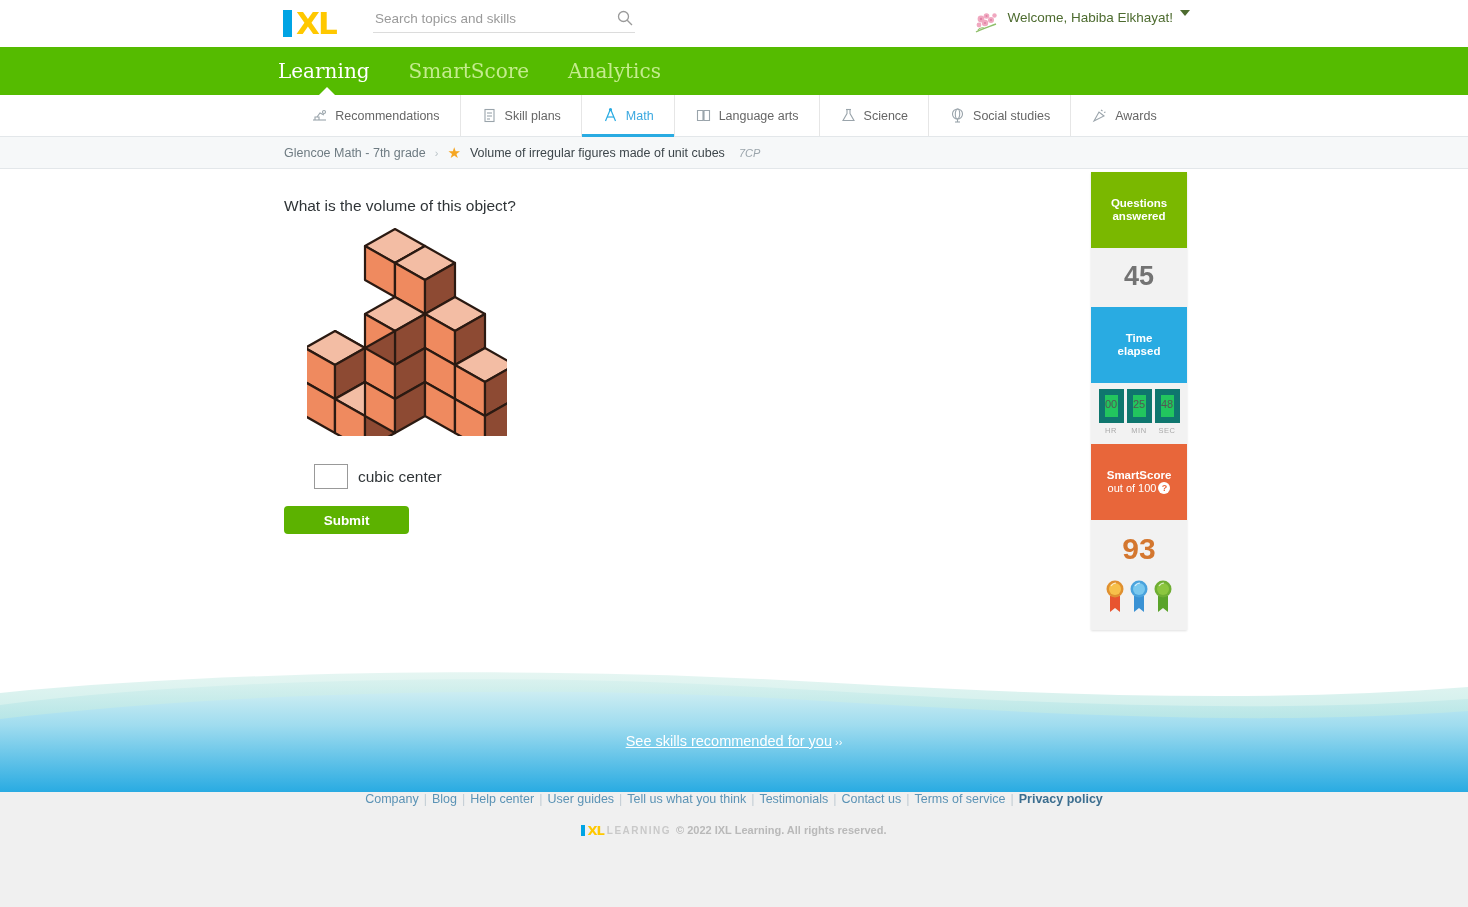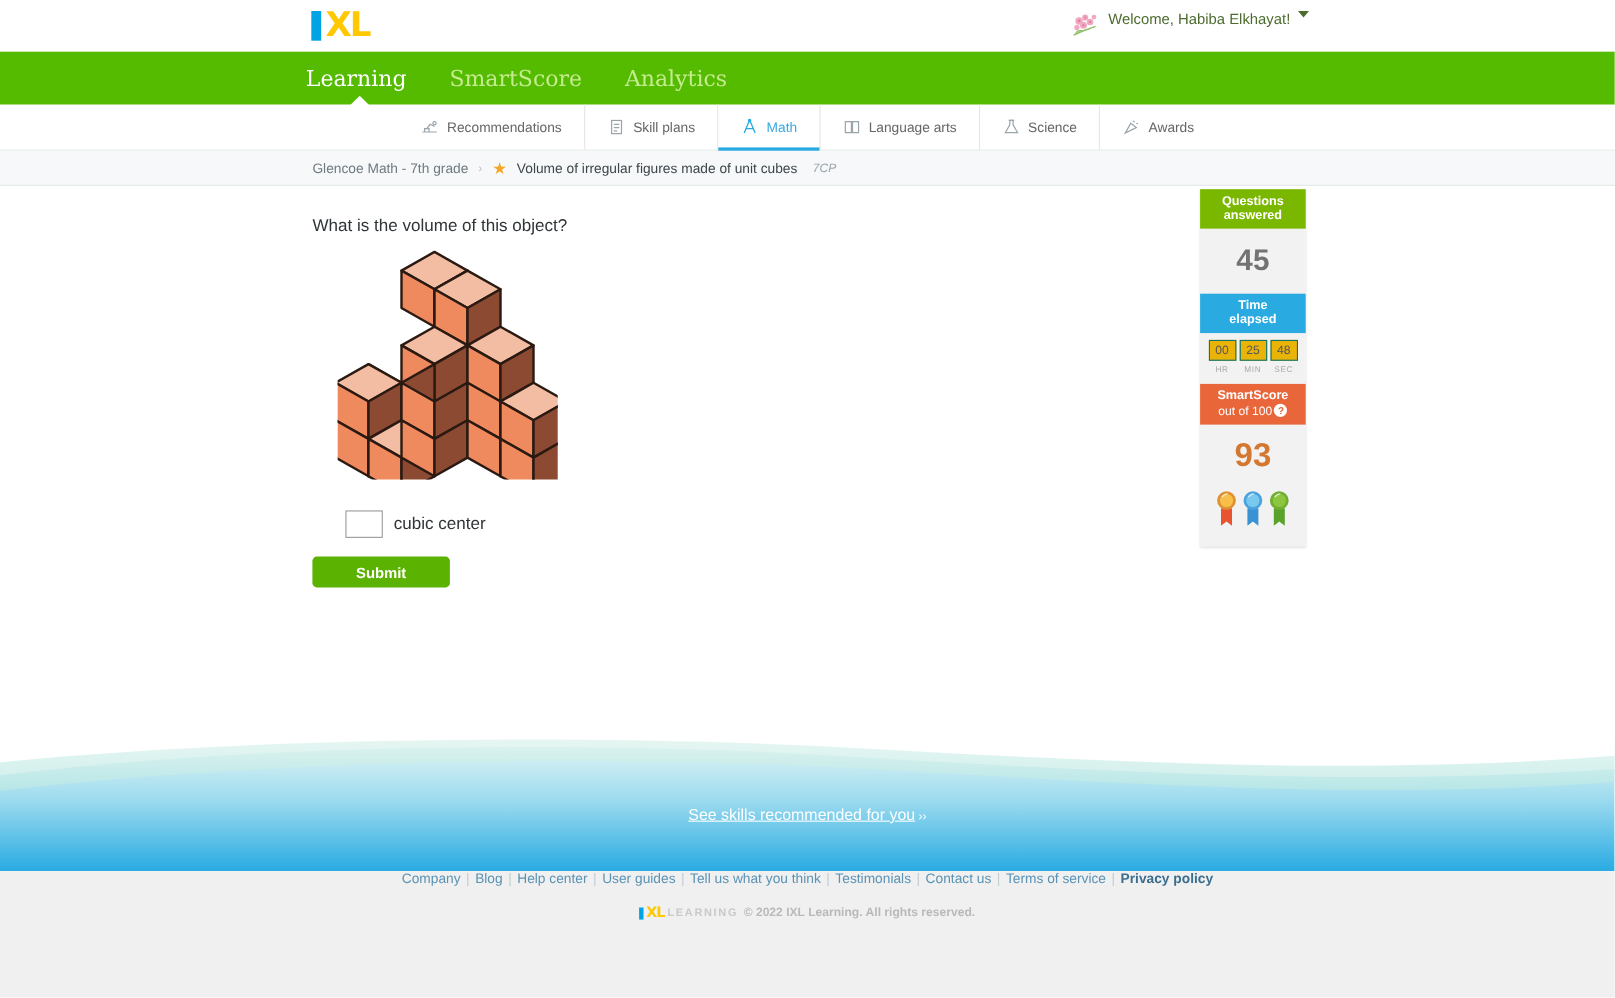--- a/index.html
+++ b/index.html
@@ -196,21 +196,21 @@
     width: 96px;
     background: #f2f2f2;
     box-shadow: 0 1px 2px rgba(0,0,0,0.12);
   }
   .sp-head {
     text-align: center;
     color: #ffffff;
     font-size: 11.5px;
     font-weight: bold;
     line-height: 13px;
-    padding: 5px 2px;
+    padding: 25px 2px;
   }
   .sp-head.green { background: #7ab800; }
   .sp-head.blue { background: #29abe2; }
   .sp-head.orange { background: #e8663a; }
   .sp-head .sub { font-weight: normal; font-size: 11px; }
   .sp-value {
     text-align: center;
     font-size: 27px;
     font-weight: bold;
     color: #737373;
@@ -224,23 +224,23 @@
     color: #d4772f;
     padding: 12px 0 6px;
   }
   .timer {
     display: flex; justify-content: center; gap: 3px;
     padding: 6px 0 2px;
     background: #f2f2f2;
   }
   .tcell { text-align: center; }
   .tnum {
-    width: 25px; height: 19px;
-    background: #eab308;
-    border: 1px solid #0f766e;
+    width: 25px; height: 34px;
+    background: #22c55e;
+    border: 6px solid #0f766e;
     font-size: 11px; color: #555;
     line-height: 18px; text-align:center;
   }
   .tlabel { font-size: 7.5px; color: #aaa; margin-top: 3px; letter-spacing: 0.6px; }
   .ribbons { display: flex; justify-content: center; gap: 4px; padding: 4px 0 12px; }
   .qmark {
     display: inline-block;
     width: 12px; height: 12px;
     border-radius: 50%;
     background: #ffffff;
@@ -298,20 +298,29 @@
 </style>
 </head>
 <body>
 
 <div class="topbar">
   <div class="logo">
     <span class="logo-i"></span>
     <span class="logo-xl">XL</span>
   </div>
 
+  <div class="search-wrap">
+    <input class="search-input" type="text" placeholder="Search topics and skills" style="">
+    <span class="search-icon">
+      <svg width="16" height="16" viewBox="0 0 16 16">
+        <circle cx="6.5" cy="6.5" r="5" fill="none" stroke="#9a9a9a" stroke-width="1.3"></circle>
+        <line x1="10.2" y1="10.2" x2="15" y2="15" stroke="#9a9a9a" stroke-width="1.3"></line>
+      </svg>
+    </span>
+  </div>
 
   <div class="welcome">
     <span class="avatar">
       <svg width="30" height="26" viewBox="0 0 30 26">
         <g fill="#f0a8c0">
           <circle cx="9" cy="9" r="3.4"></circle>
             <circle cx="14.5" cy="6" r="2.8"></circle>
           <circle cx="19" cy="10" r="3"></circle>
             <circle cx="13" cy="13" r="3.2"></circle>
           <circle cx="22.5" cy="5.5" r="2.2"></circle>
@@ -390,20 +399,31 @@
   <div class="subject">
     <span class="sicon">
       <svg width="17" height="17" viewBox="0 0 17 17" fill="none" stroke="#9aa4ab" stroke-width="1.1">
         <path d="M7 2.5 v4 L3 13.5 h11 L10 6.5 v-4 z"></path>
           <line x1="6" y1="2.5" x2="11" y2="2.5"></line>
       </svg>
     </span>
     <span>Science</span>
   </div>
 
+  <div class="subject">
+    <span class="sicon">
+      <svg width="17" height="17" viewBox="0 0 17 17" fill="none" stroke="#9aa4ab" stroke-width="1.1">
+        <circle cx="8.5" cy="7" r="5"></circle>
+          <ellipse cx="8.5" cy="7" rx="2.2" ry="5"></ellipse>
+        <line x1="8.5" y1="12" x2="8.5" y2="15"></line>
+          <line x1="6" y1="15" x2="11" y2="15"></line>
+      </svg>
+    </span>
+    <span>Social studies</span>
+  </div>
 
   <div class="subject">
     <span class="sicon">
       <svg width="17" height="17" viewBox="0 0 17 17" fill="none" stroke="#9aa4ab" stroke-width="1.1">
         <path d="M3 14 L8 5 L13 9 z"></path>
           <line x1="10" y1="3" x2="11.5" y2="4"></line>
           <line x1="13" y1="5.5" x2="14.5" y2="5"></line>
       </svg>
     </span>
     <span>Awards</span>

